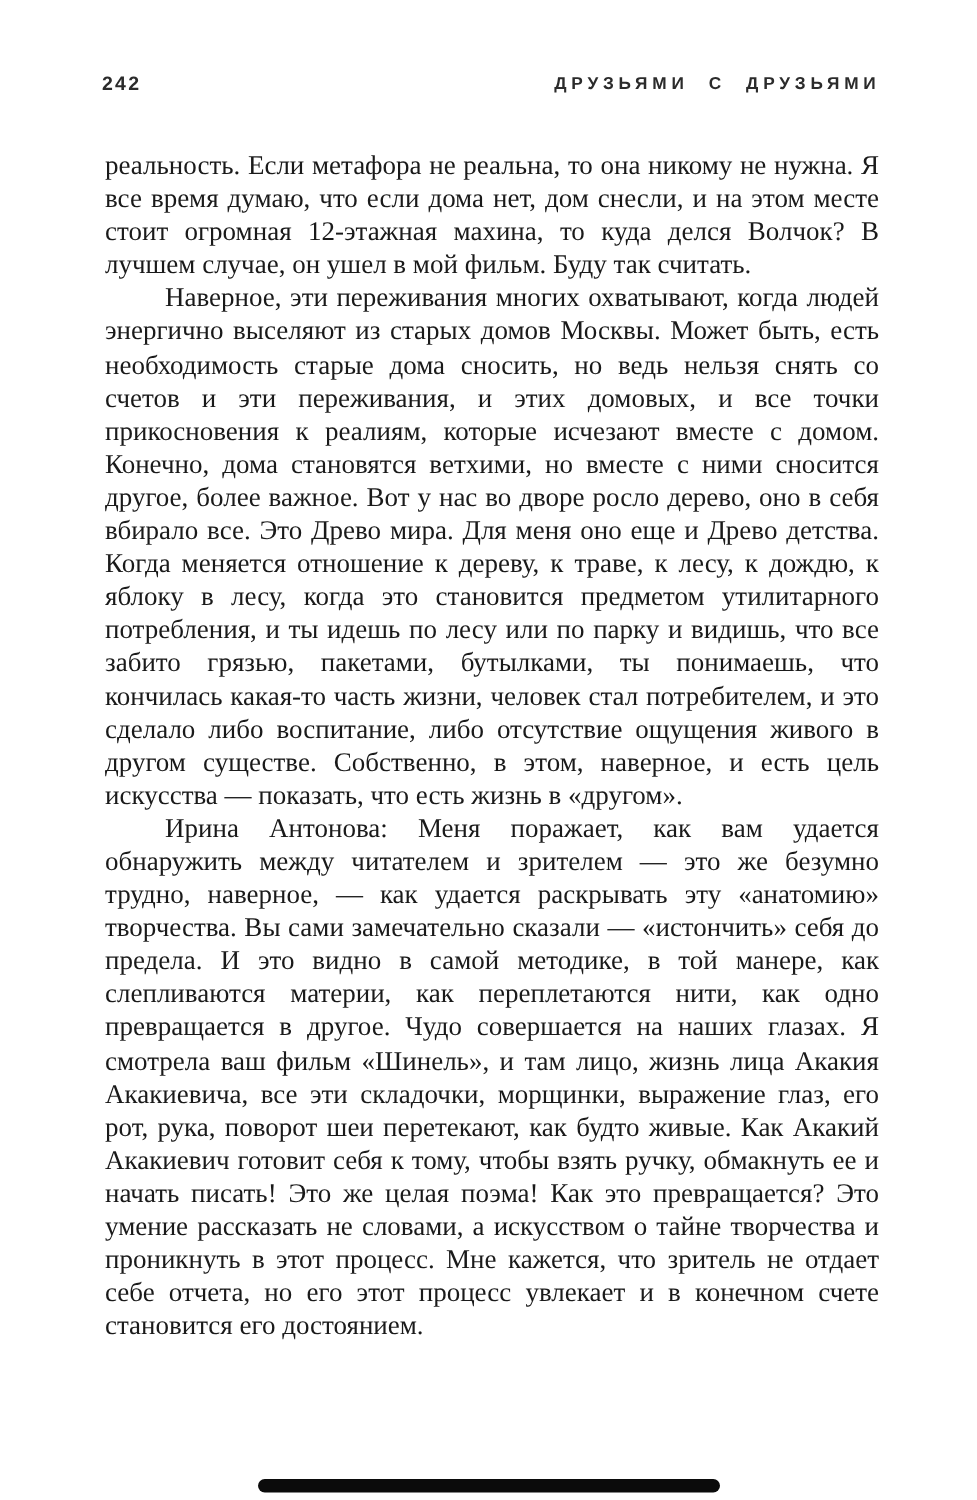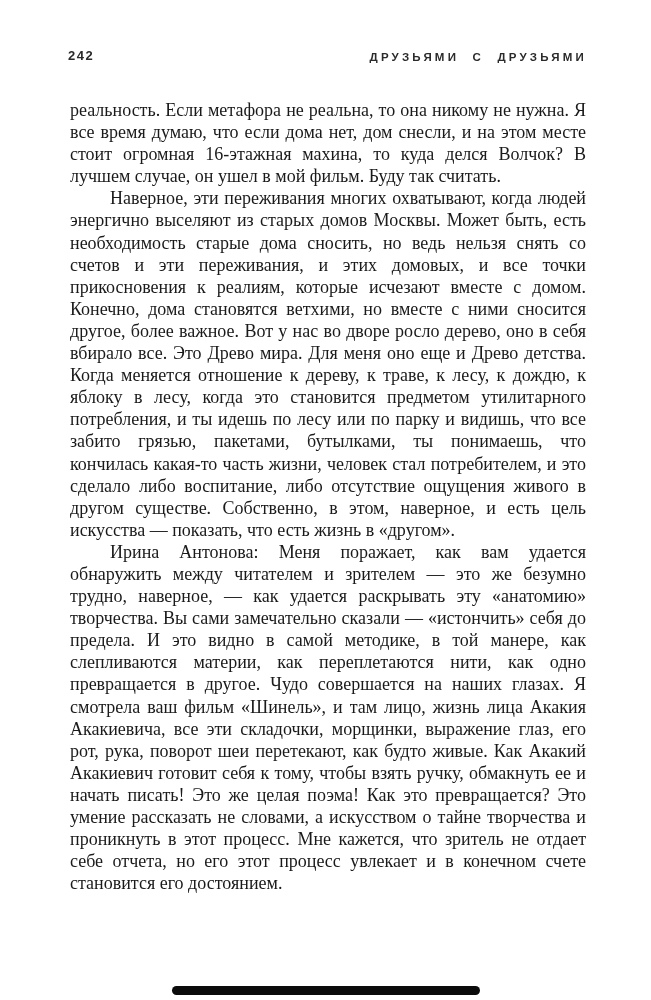--- a/index.html
+++ b/index.html
@@ -16,21 +16,21 @@
     overflow: hidden;
     font-family: "Liberation Serif", "DejaVu Serif", serif;
   }
   .running-header {
     position: absolute;
     top: 48px;
     left: 68px;
     right: 64px;
     display: flex;
     justify-content: space-between;
-    align-items: flex-end;
+    align-items: center;
     font-family: "Liberation Sans", "DejaVu Sans", sans-serif;
     font-weight: bold;
     color: #2b2b2b;
   }
   .page-number {
     font-size: 13px;
     letter-spacing: 1.5px;
   }
   .running-title {
     font-size: 11.5px;
@@ -75,20 +75,20 @@
 <body>
 
 <div class="page">
 
   <div class="running-header">
     <span class="page-number">242</span>
     <span class="running-title">ДРУЗЬЯМИ С ДРУЗЬЯМИ</span>
   </div>
 
   <div class="text-block">
-      <p class="para">реальность. Если метафора не реальна, то она никому не нужна. Я все время думаю, что если дома нет, дом снесли, и на этом месте стоит огромная 16-этажная махина, то куда делся Волчок? В лучшем случае, он ушел в мой фильм. Буду так считать.</p>
+      <p class="para">реальность. Если метафора не реальна, то она никому не нужна. Я все время думаю, что если дома нет, дом снесли, и на этом месте стоит огромная 12-этажная махина, то куда делся Волчок? В лучшем случае, он ушел в мой фильм. Буду так считать.</p>
       <p class="para indent">Наверное, эти переживания многих охватывают, когда людей энергично выселяют из старых домов Москвы. Может быть, есть необходимость старые дома сносить, но ведь нельзя снять со счетов и эти переживания, и этих домовых, и все точки прикосновения к реалиям, которые исчезают вместе с домом. Конечно, дома становятся ветхими, но вместе с ними сносится другое, более важное. Вот у нас во дворе росло дерево, оно в себя вбирало все. Это Древо мира. Для меня оно еще и Древо детства. Когда меняется отношение к дереву, к траве, к лесу, к дождю, к яблоку в лесу, когда это становится предметом утилитарного потребления, и ты идешь по лесу или по парку и видишь, что все забито грязью, пакетами, бутылками, ты понимаешь, что кончилась какая-то часть жизни, человек стал потребителем, и это сделало либо воспитание, либо отсутствие ощущения живого в другом существе. Собственно, в этом, наверное, и есть цель искусства — показать, что есть жизнь в «другом».</p>
       <p class="para indent"><b>Ирина Антонова:</b> Меня поражает, как вам удается обнаружить между читателем и зрителем — это же безумно трудно, наверное, — как удается раскрывать эту «анатомию» творчества. Вы сами замечательно сказали — «истончить» себя до предела. И это видно в самой методике, в той манере, как слепливаются материи, как переплетаются нити, как одно превращается в другое. Чудо совершается на наших глазах. Я смотрела ваш фильм «Шинель», и там лицо, жизнь лица Акакия Акакиевича, все эти складочки, морщинки, выражение глаз, его рот, рука, поворот шеи перетекают, как будто живые. Как Акакий Акакиевич готовит себя к тому, чтобы взять ручку, обмакнуть ее и начать писать! Это же целая поэма! Как это превращается? Это умение рассказать не словами, а искусством о тайне творчества и проникнуть в этот процесс. Мне кажется, что зритель не отдает себе отчета, но его этот процесс увлекает и в конечном счете становится его достоянием.</p>
     </div>
 
   <div class="home-indicator"></div>
 
 </div>
 
 </body></html>

